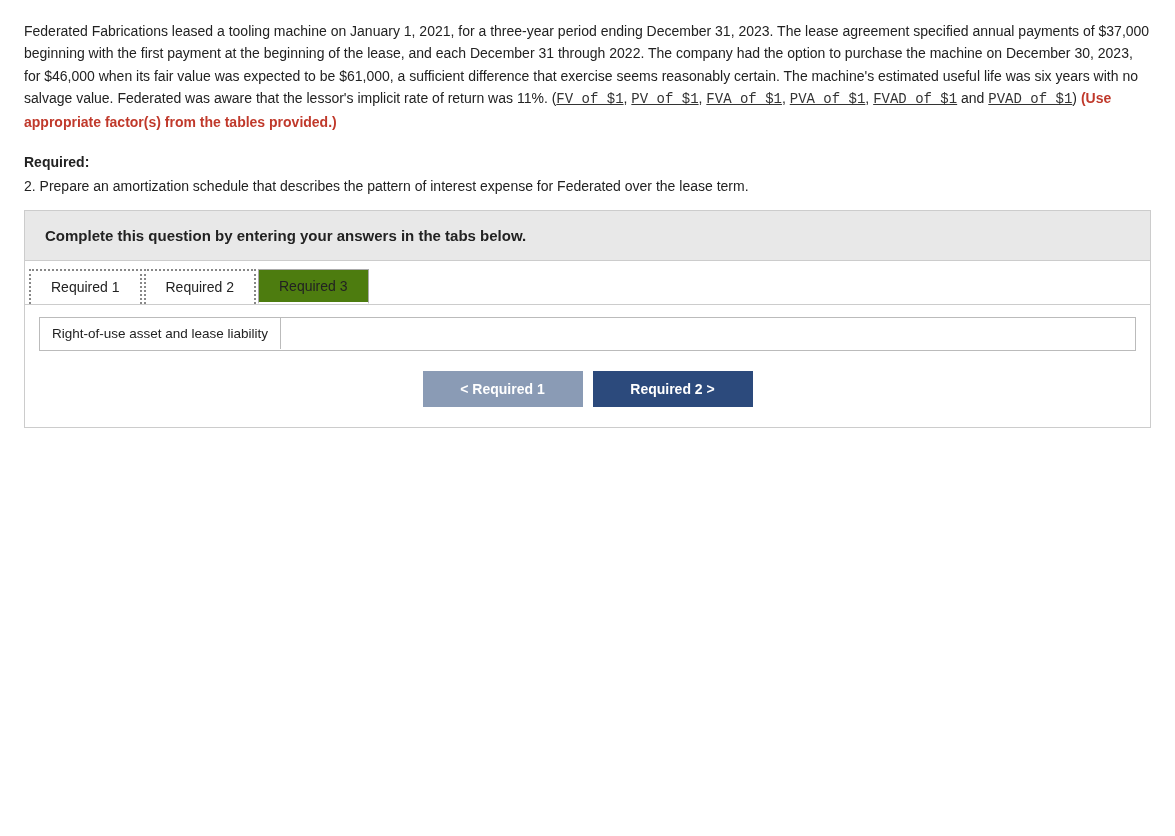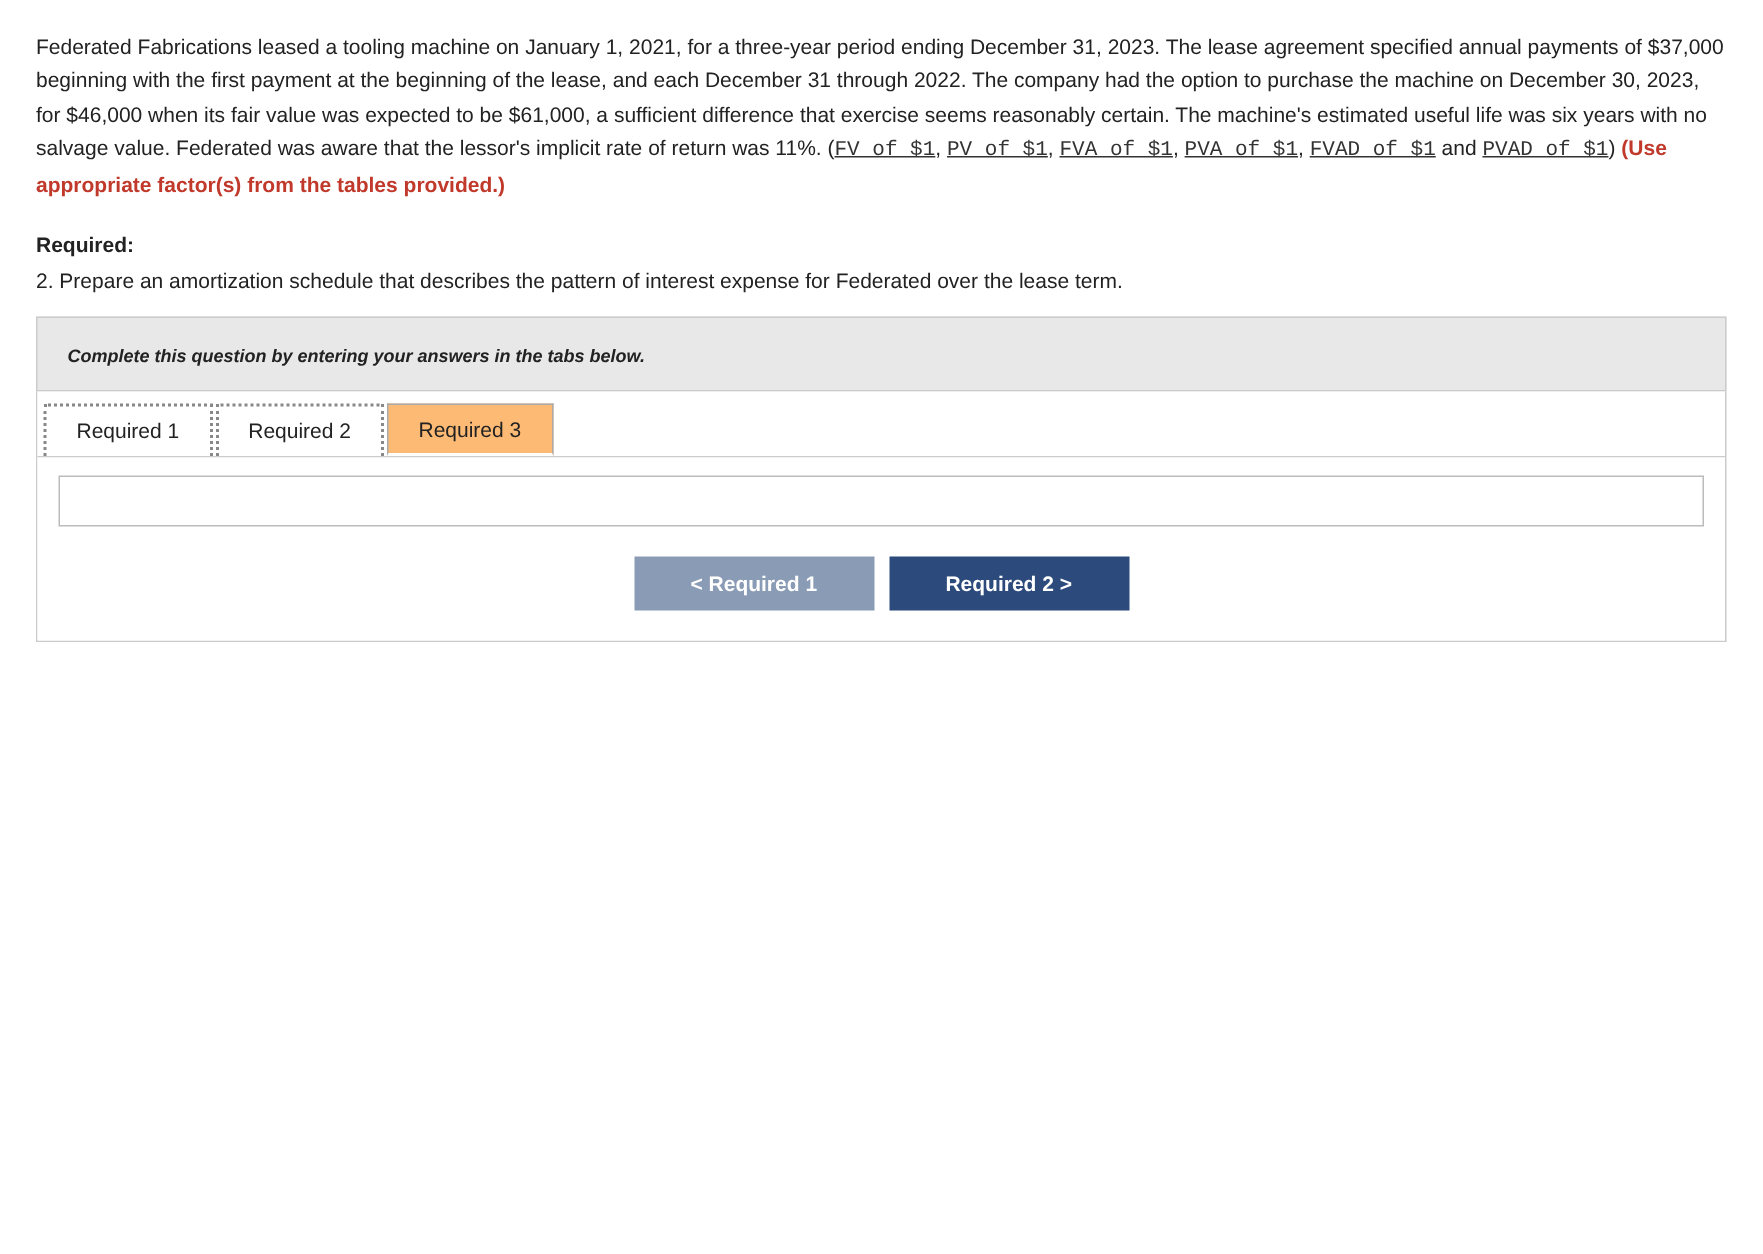--- a/index.html
+++ b/index.html
@@ -44,22 +44,21 @@
 
     .complete-box {
       background: #e8e8e8;
       border: 1px solid #ccc;
       padding: 16px 20px;
       margin-bottom: 0;
     }
 
     .complete-box-text {
       font-weight: bold;
-      font-size: 12px;
-      font-style: italic;
+      font-size: 15px;
     }
 
     .tabs-area {
       border: 1px solid #ccc;
       border-top: none;
       margin-top: 0;
     }
 
     .tabs-row {
       display: flex;
@@ -88,21 +87,21 @@
 
     .tab:nth-child(2) {
       border-left: 2px dotted #888;
       border-top: 2px dotted #888;
       border-right: 2px dotted #888;
     }
 
     .tab.active-solid {
       border: 1px solid #aaa;
       border-bottom: 2px solid #fff;
-      background: #fdba74;
+      background: #4d7c0f;
     }
 
     .tab-content-area {
       padding: 12px 14px 20px 14px;
       background: #fff;
     }
 
     .instruction-bar {
       background: #ddeeff;
       border: 1px solid #aac4dd;
@@ -196,20 +195,21 @@
   <div class="tabs-row">
     <div class="tab">Required 1</div>
     <div class="tab">Required 2</div>
     <div class="tab active-solid">Required 3</div>
   </div>
 
   <div class="tab-content-area">
 
 
     <div class="input-row">
+      <div class="input-label">Right-of-use asset and lease liability</div>
       <input class="input-field" type="text" placeholder="" style="">
     </div>
 
     <div class="nav-buttons">
       <button class="btn-prev">Required 1</button>
       <button class="btn-next">Required 2</button>
     </div>
   </div>
 </div>
 

